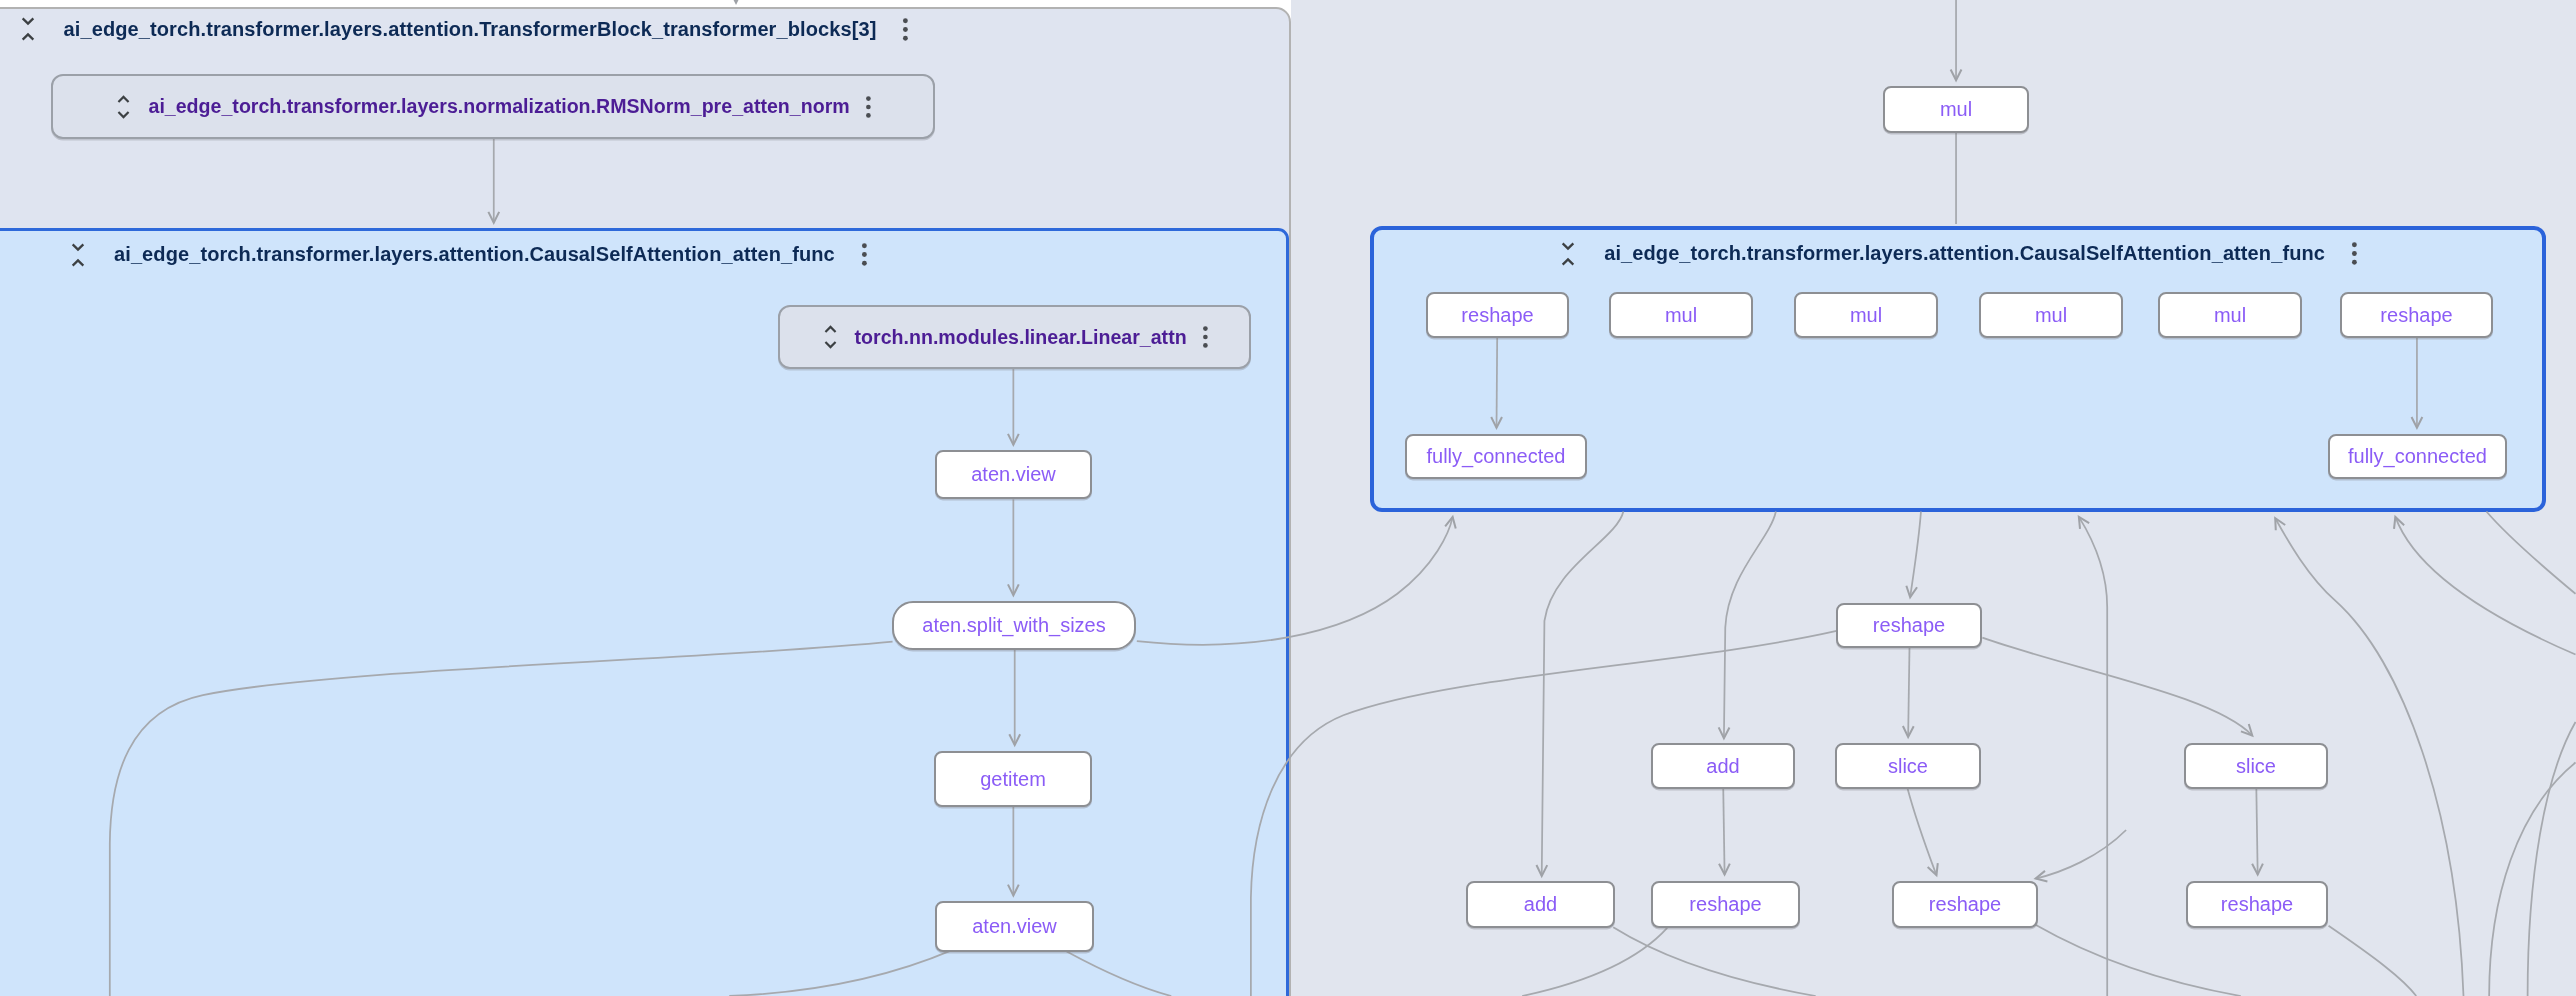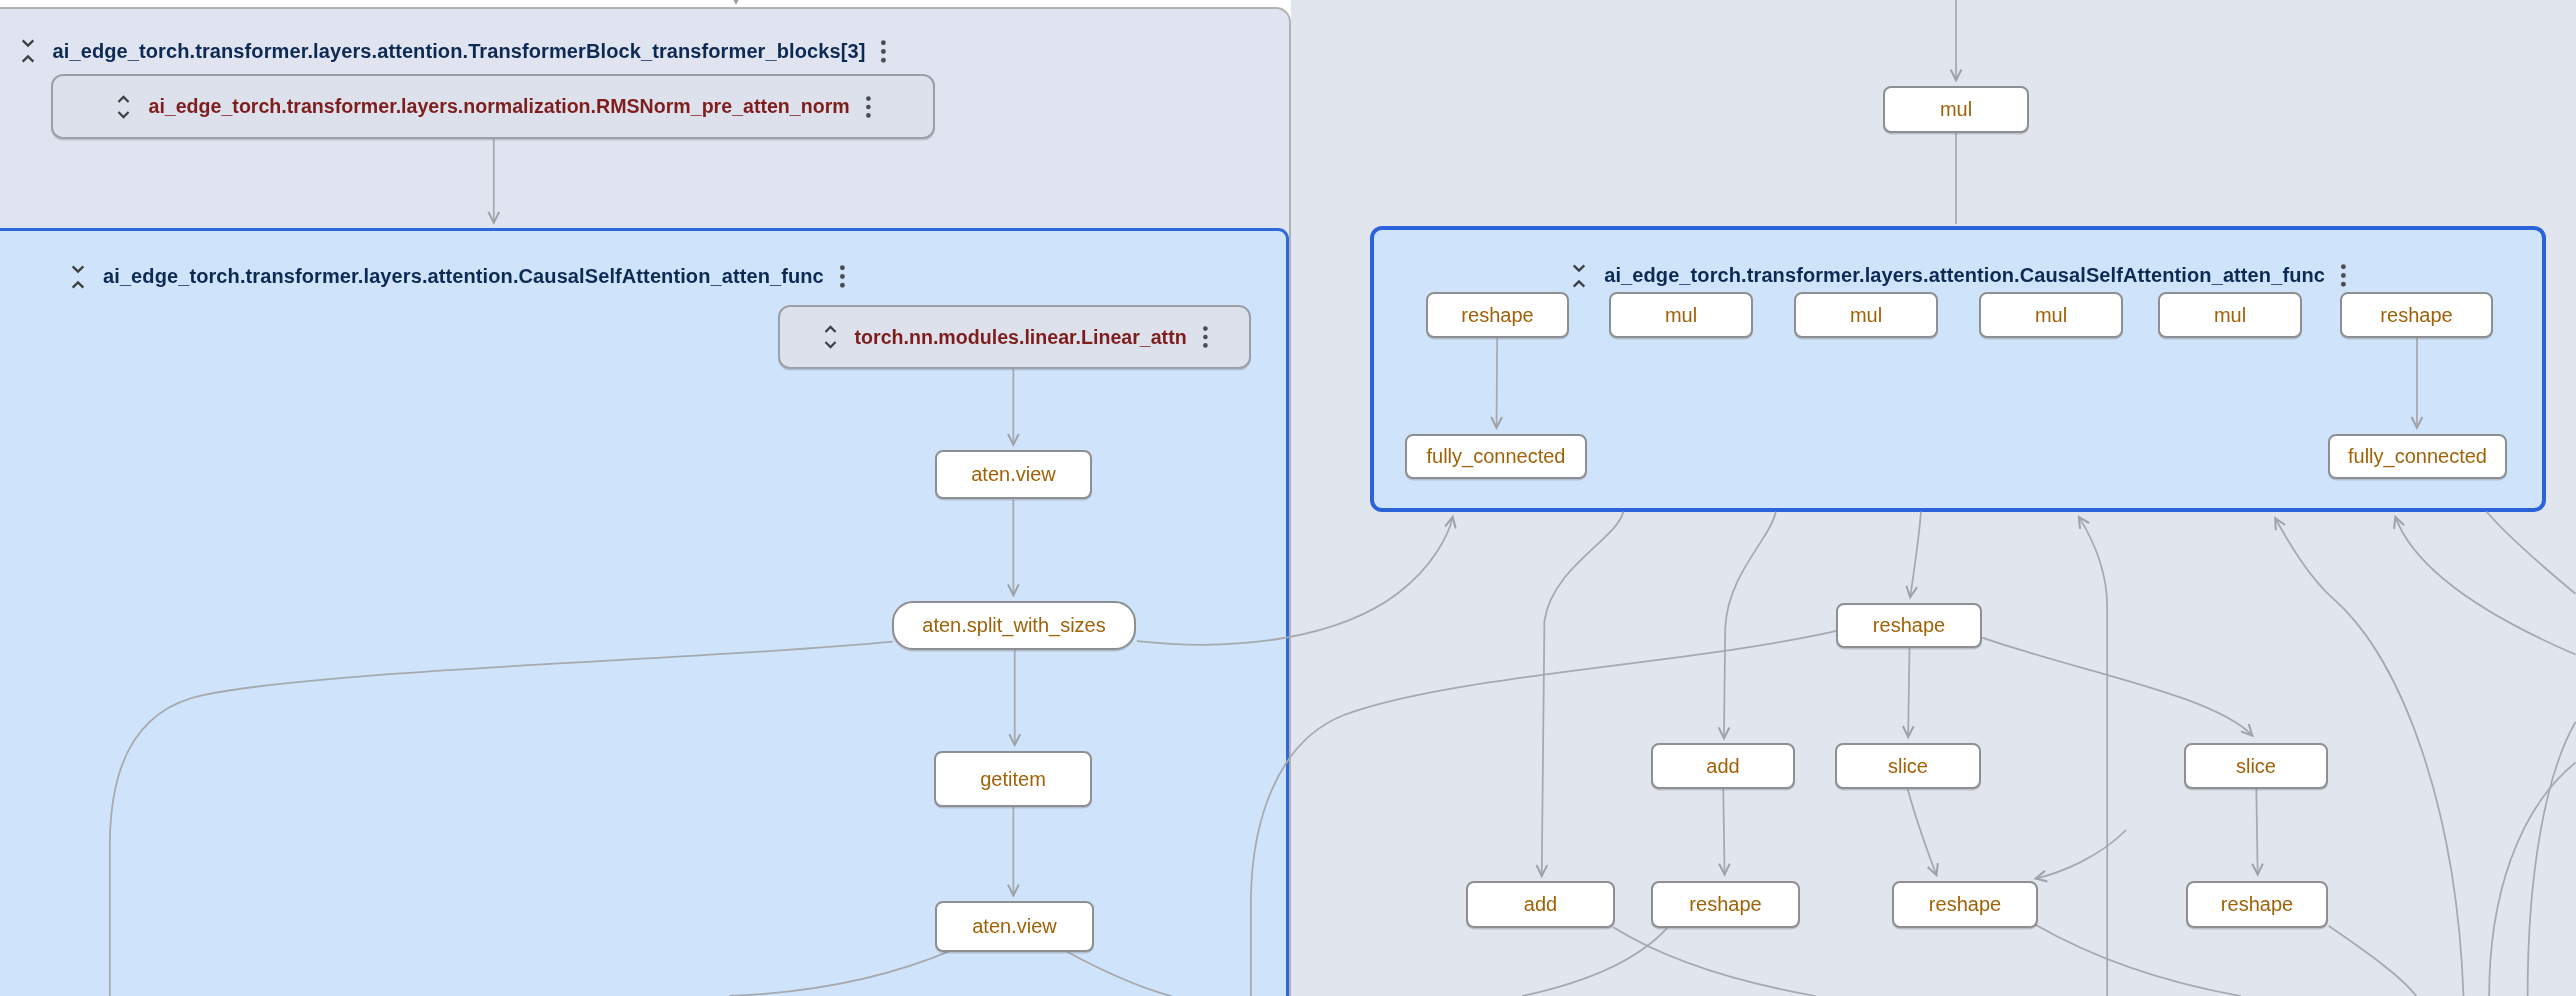--- a/index.html
+++ b/index.html
@@ -13,33 +13,33 @@
   .attn-panel-left{position:absolute;left:-27px;top:228px;width:1316px;height:783px;background:#cfe4fb;
             border:3.4px solid #2e69da;border-radius:10.8px;box-sizing:border-box;}
   .attn-panel-right{position:absolute;left:1370px;top:226px;width:1176px;height:286px;background:#cfe4fb;
             border:4px solid #2b63da;border-radius:12px;box-sizing:border-box;}
 
   
   svg.edges{position:absolute;left:0;top:0;width:2576px;height:996px;pointer-events:none;}
   svg.edges path.e{fill:none;stroke:#a6a9ae;stroke-width:2.6px;}
 
   
-  .panel-title{position:absolute;display:flex;align-items:center;gap:15px;height:31px;margin-top:22px;}
+  .panel-title{position:absolute;display:flex;align-items:center;gap:26px;height:31px;}
   .panel-title .ttl{font-size:20px;font-weight:700;color:#0d2a55;white-space:nowrap;letter-spacing:0.1px;}
 
   
   .op-node{position:absolute;background:#ffffff;border:2px solid #8d8f93;border-radius:8px;
            display:flex;align-items:center;justify-content:center;box-sizing:border-box;
            box-shadow:0 1.4px 0 rgba(120,120,130,0.35);}
-  .op-node .lbl{font-size:20px;font-weight:400;color:#a16207;white-space:nowrap;}
+  .op-node .lbl{font-size:20px;font-weight:400;color:#8b5cf6;white-space:nowrap;}
 
   .layer-node{position:absolute;background:#dce1ec;border:2px solid #9ba0a8;border-radius:12px;
            display:flex;align-items:center;justify-content:center;gap:15px;box-sizing:border-box;
            box-shadow:0 1.4px 0 rgba(120,120,130,0.3);}
-  .layer-node .lbl{font-size:19.6px;font-weight:700;color:#7f1d1d;white-space:nowrap;}
+  .layer-node .lbl{font-size:19.6px;font-weight:700;color:#4c1d95;white-space:nowrap;}
 
   .icon-btn{display:flex;align-items:center;justify-content:center;flex:0 0 auto;cursor:pointer;}
 </style>
 </head>
 <body>
 
 <div id="canvas">
 
   <div class="region-right"></div>
   <div class="tb-panel"></div>

